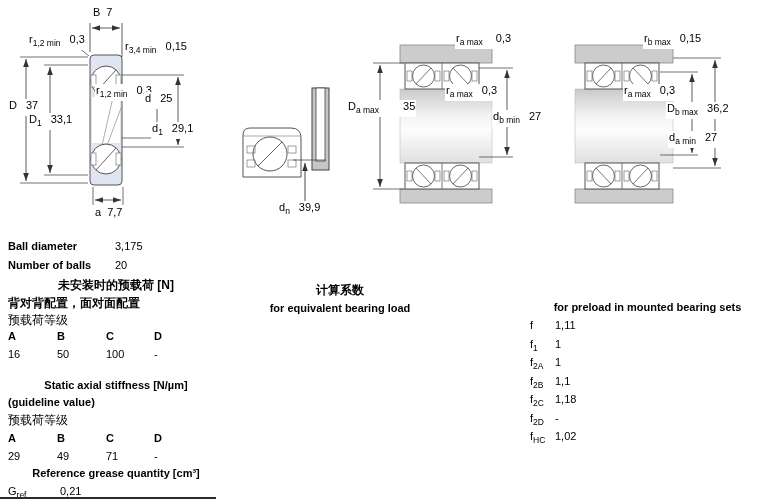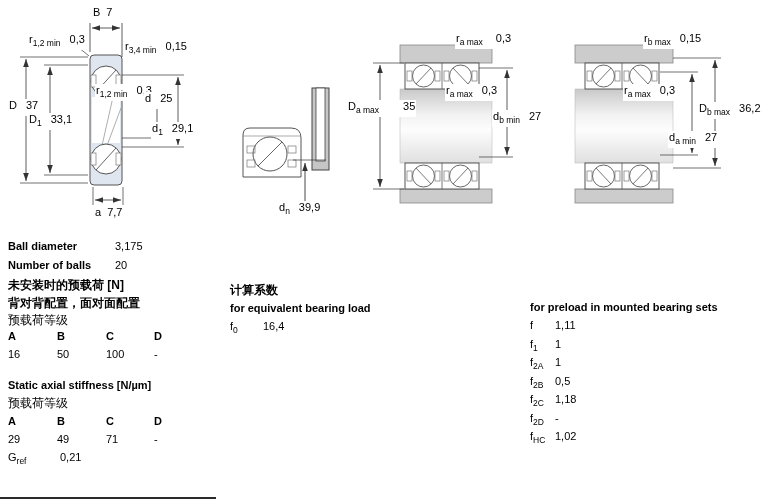--- a/index.html
+++ b/index.html
@@ -4,21 +4,21 @@
 <style>
   html,body{margin:0;padding:0;background:#fff;}
   .canvas{position:relative;width:769px;height:502px;background:#fff;overflow:hidden;
           font-family:"Liberation Sans",sans-serif;color:#000;}
   svg{position:absolute;overflow:visible;}
   .dim-label{position:absolute;font-size:11px;line-height:13px;white-space:nowrap;
              background:#fff;padding:0 1px;}
   .dim-label sub{font-size:8.5px;}
   .dim-label .val{margin-left:9px;}
   .txtcol{position:absolute;font-size:11px;}
-  .b{font-weight:bold;}
+  .b{font-weight:bold;text-align:center;}
   .cjk{font-size:12px;}
   .spec-row{display:flex;align-items:center;}
   .spec-label{width:107px;font-weight:bold;}
   .grid4 span{display:inline-block;width:49px;}
   .grid4 span:nth-child(3){width:48px;}
   .h19{height:19px;line-height:19px;}
   .h20{height:20px;line-height:20px;}
   .h18{height:18px;line-height:18px;}
   .h17{height:17px;line-height:17px;font-weight:bold;}
   .h16{height:16px;line-height:16px;}
@@ -216,21 +216,21 @@
 
   <div class="dim-label" style="left:278px;top:201px"><span>d</span><sub>n</sub><span class="val">39,9</span></div>
 
   <div class="dim-label" style="left:455px;top:32px"><span>r</span><sub>a max</sub><span class="val" style="margin-left:13px">0,3</span></div>
   <div class="dim-label" style="left:347px;top:100px"><span>D</span><sub>a max</sub><span class="val" style="margin-left:24px">35</span></div>
   <div class="dim-label" style="left:445px;top:84px"><span>r</span><sub>a max</sub><span class="val">0,3</span></div>
   <div class="dim-label" style="left:492px;top:110px"><span>d</span><sub>b min</sub><span class="val">27</span></div>
 
   <div class="dim-label" style="left:643px;top:32px"><span>r</span><sub>b max</sub><span class="val">0,15</span></div>
   <div class="dim-label" style="left:623px;top:84px"><span>r</span><sub>a max</sub><span class="val">0,3</span></div>
-  <div class="dim-label" style="left:698px;top:102px"><span>D</span><sub>b max</sub><span class="val">36,2</span></div>
+  <div class="dim-label" style="left:666px;top:102px"><span>D</span><sub>b max</sub><span class="val">36,2</span></div>
   <div class="dim-label" style="left:668px;top:131px"><span>d</span><sub>a min</sub><span class="val">27</span></div>
 
   <div class="txtcol" style="left:8px;top:237px;width:216px">
     <div class="spec-row h19">
       <span class="spec-label">Ball diameter</span>
       <span>3,175</span>
     </div>
     <div class="spec-row h19" style="">
       <span class="spec-label">Number of balls</span>
       <span>20</span>
@@ -238,57 +238,56 @@
     <div class="b cjk h20">未安装时的预载荷 [N]</div>
     <div class="cjk h17">背对背配置，面对面配置</div>
     <div class="cjk h16">预载荷等级</div>
     <div class="grid4 h17">
       <span>A</span><span>B</span><span>C</span><span>D</span>
     </div>
     <div class="grid4 h18" style="margin-bottom:14px">
       <span>16</span><span>50</span><span>100</span><span>-</span>
     </div>
     <div class="b h17">Static axial stiffness [N/µm]</div>
+    <div class="h17">(guideline value)</div>
     <div class="cjk h19">预载荷等级</div>
     <div class="grid4 h17">
       <span>A</span><span>B</span><span>C</span><span>D</span>
     </div>
     <div class="grid4 h18">
       <span>29</span><span>49</span><span>71</span><span>-</span>
     </div>
+    <div class="b h17">Reference grease quantity [cm³]</div>
     <div class="h19">
       <span class="sym" style="width:52px"><span>G</span><sub>ref</sub></span><span>0,21</span>
     </div>
   </div>
 
   <div class="txtcol" style="left:230px;top:281px;width:220px">
     <div class="b cjk h18">计算系数</div>
     <div class="b h18">for equivalent bearing load</div>
-    <div class="h18">
-      <span class="sym" style="width:33px"><span>f</span><sub>0</sub></span><span>16,4</span>
-    </div>
   </div>
 
   <div class="txtcol" style="left:530px;top:299px;width:235px">
     <div class="b h17">for preload in mounted bearing sets</div>
     <div class="frow">
         <span class="sym" style="width:25px"><span>f</span><sub></sub></span>
         <span>1,11</span>
       </div>
     <div class="frow">
         <span class="sym" style="width:25px"><span>f</span><sub>1</sub></span>
         <span>1</span>
       </div>
     <div class="frow">
         <span class="sym" style="width:25px"><span>f</span><sub>2A</sub></span>
         <span>1</span>
       </div>
     <div class="frow">
         <span class="sym" style="width:25px"><span>f</span><sub>2B</sub></span>
-        <span>0,5</span>
+        <span>1,1</span>
       </div>
     <div class="frow">
         <span class="sym" style="width:25px"><span>f</span><sub>2C</sub></span>
         <span>1,18</span>
       </div>
     <div class="frow">
         <span class="sym" style="width:25px"><span>f</span><sub>2D</sub></span>
         <span>-</span>
       </div>
     <div class="frow">

